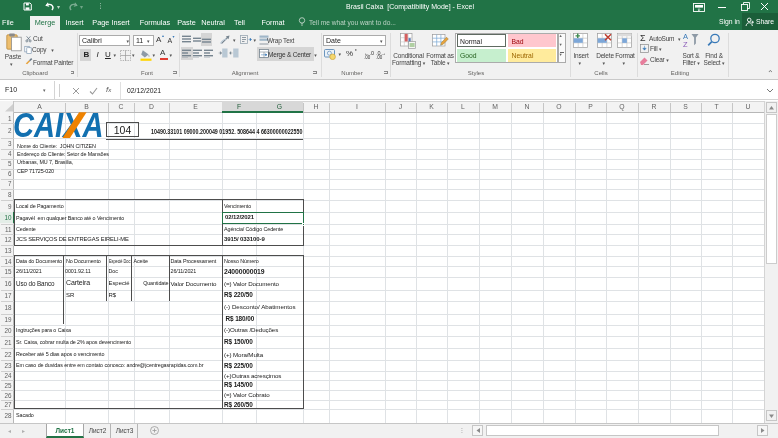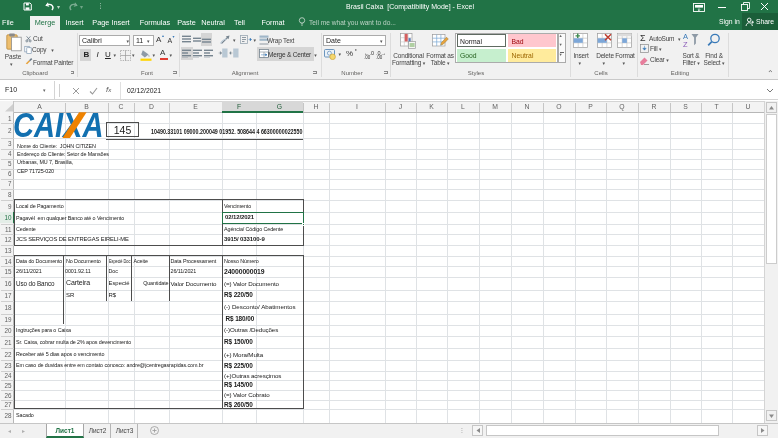--- a/index.html
+++ b/index.html
@@ -482,21 +482,21 @@
 <div class="abs" style="left:14px;top:400.3px;width:750px;height:1px;background:#dfe2e5;"></div>
 <div class="abs" style="left:14px;top:409px;width:750px;height:1px;background:#dfe2e5;"></div>
 <div class="abs" style="left:14px;top:422.5px;width:750px;height:1px;background:#dfe2e5;"></div>
 <svg class="abs" style="left:13px;top:110.5px;" width="92" height="29" viewBox="0 0 92 29">
 <g transform="scale(0.82,1)">
         <text x="0" y="26" font-size="35.5" font-family="Liberation Sans" font-weight="bold" font-style="italic" fill="#1270b0">CAIXA</text>
       </g>
 <path d="M73.6 1.2h-7.5L49.4 27h7.5z" fill="#ef8200"></path>
 </svg>
 <div class="abs" style="left:106px;top:122px;width:33px;height:14.5px;border:1.3px solid #4d4d4d;"></div>
-<div class="txt" style="left:106px;top:124px;width:33px;text-align:center;font-size:10.5px;">145</div>
+<div class="txt" style="left:106px;top:124px;width:33px;text-align:center;font-size:10.5px;">104</div>
 <div class="txt" style="left:151px;top:127.5px;font-size:6.6px;font-weight:600;transform:scale(0.81,1);transform-origin:0 0;">10490.33101 09000.200049 01952. 508644 4 66300000022550</div>
 <div class="abs" style="left:106px;top:139px;width:197px;height:1px;background:#4d4d4d;"></div>
 <div class="txt" style="left:17px;top:143.152px;font-size:5.4px;font-weight:normal;color:#1a1a1a;letter-spacing:-0.1px;">Nome do Cliente:&nbsp; JOHN CITIZEN</div>
 <div class="txt" style="left:17px;top:150.652px;font-size:5.4px;font-weight:normal;color:#1a1a1a;letter-spacing:-0.1px;">Endereço do Cliente: Setor de Mansões</div>
 <div class="txt" style="left:17px;top:158.652px;font-size:5.4px;font-weight:normal;color:#1a1a1a;letter-spacing:-0.1px;">Urbanas, MU 7, Brasilia,</div>
 <div class="txt" style="left:17px;top:167.652px;font-size:5.4px;font-weight:normal;color:#1a1a1a;letter-spacing:-0.1px;">CEP 71725-020</div>
 <div class="abs" style="left:14px;top:199px;width:290px;height:46.5px;border:1.6px solid #4d4d4d;"></div>
 <div class="abs" style="left:221.5px;top:199.5px;width:1.6px;height:45.5px;background:#4d4d4d;"></div>
 <div class="txt" style="left:16px;top:202.75199999999998px;font-size:5.4px;font-weight:normal;color:#1a1a1a;letter-spacing:-0.1px;">Local de Pagamento</div>
 <div class="txt" style="left:224px;top:202.75199999999998px;font-size:5.4px;font-weight:normal;color:#1a1a1a;letter-spacing:-0.1px;">Vencimento</div>

